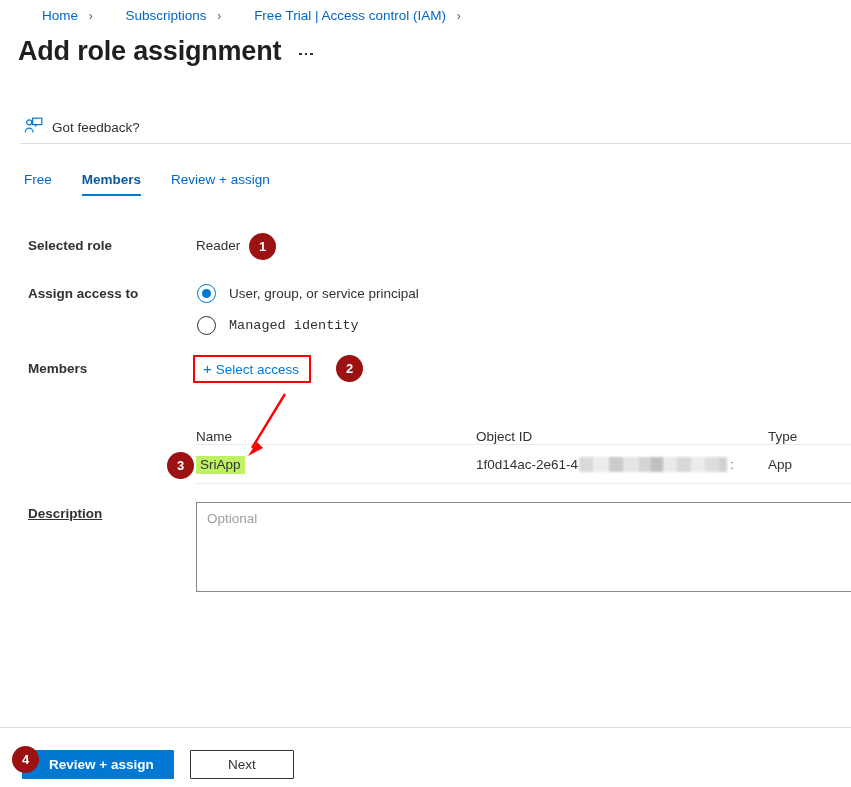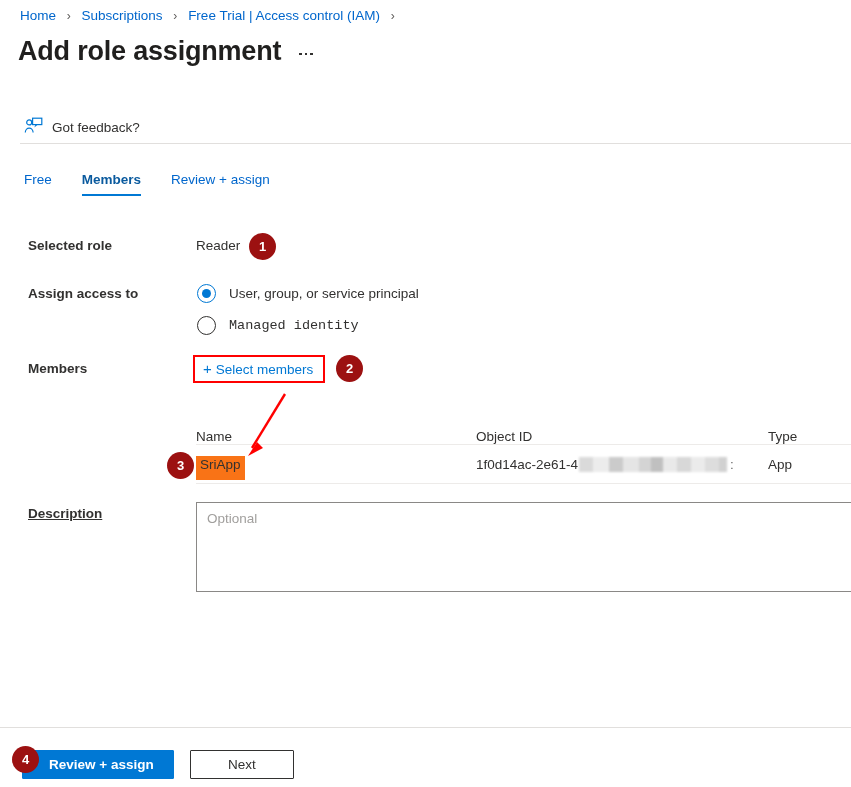--- a/index.html
+++ b/index.html
@@ -12,21 +12,21 @@
     overflow: hidden;
   }
   .page { position: relative; width: 851px; height: 787px; background:#fff; }
 
   
   .breadcrumb {
     position: absolute; left: 20px; top: 6px;
     font-size: 13.5px; line-height: 20px;
     white-space: nowrap;
   }
-  .crumb { color: #0066cc; cursor: pointer; }
+  .crumb { color: #0066cc; cursor: pointer; margin-left: 22px; }
   .crumb-sep {
     color: #605e5c; margin: 0 7px; font-size: 12px;
   }
 
   
   .title-row {
     position: absolute; left: 18px; top: 34px;
     display: flex; align-items: center; gap: 14px;
   }
   .page-title {
@@ -134,21 +134,21 @@
   }
   .mt-rowline { height: 1px; background: #edebe9; width: 100%; }
   .mt-row {
     display: flex; align-items: center;
     height: 38px; font-size: 13.5px; color: #323130;
   }
   .col-name { width: 280px; flex: none; }
   .col-oid  { width: 292px; flex: none; }
   .col-type { width: 120px; flex: none; }
   .name-highlight {
-    background: #f97316; padding: 1px 4px 8px 4px;
+    background: #bef264; padding: 1px 4px 2px 4px;
   }
   .oid-wrap { display: flex; align-items: center; }
   .oid-redaction {
     display: inline-block;
     width: 148px; height: 15px;
     margin-left: 1px;
     background:
       linear-gradient(90deg,
         #d9d9d9 0 14px, #ececec 14px 30px, #c9c9c9 30px 44px,
         #e4e4e4 44px 60px, #d2d2d2 60px 72px, #bdbdbd 72px 84px,
@@ -271,21 +271,21 @@
     <span class="radio-text">User, group, or service principal</span>
   </div>
   <div class="radio-row radio-2">
     <span class="radio-mark off"></span>
     <span class="radio-text">Managed identity</span>
   </div>
 
   <div class="form-label lbl-members">Members</div>
   <div class="select-members-box">
     <div class="select-members-link">
-      <span class="plus">+</span><span>Select members</span>
+      <span class="plus">+</span><span>Select access</span>
     </div>
   </div>
 
   <div class="members-table">
     <div class="mt-head">
       <div class="col-name">Name</div>
       <div class="col-oid">Object ID</div>
       <div class="col-type">Type</div>
     </div>
     <div class="mt-rowline"></div>

